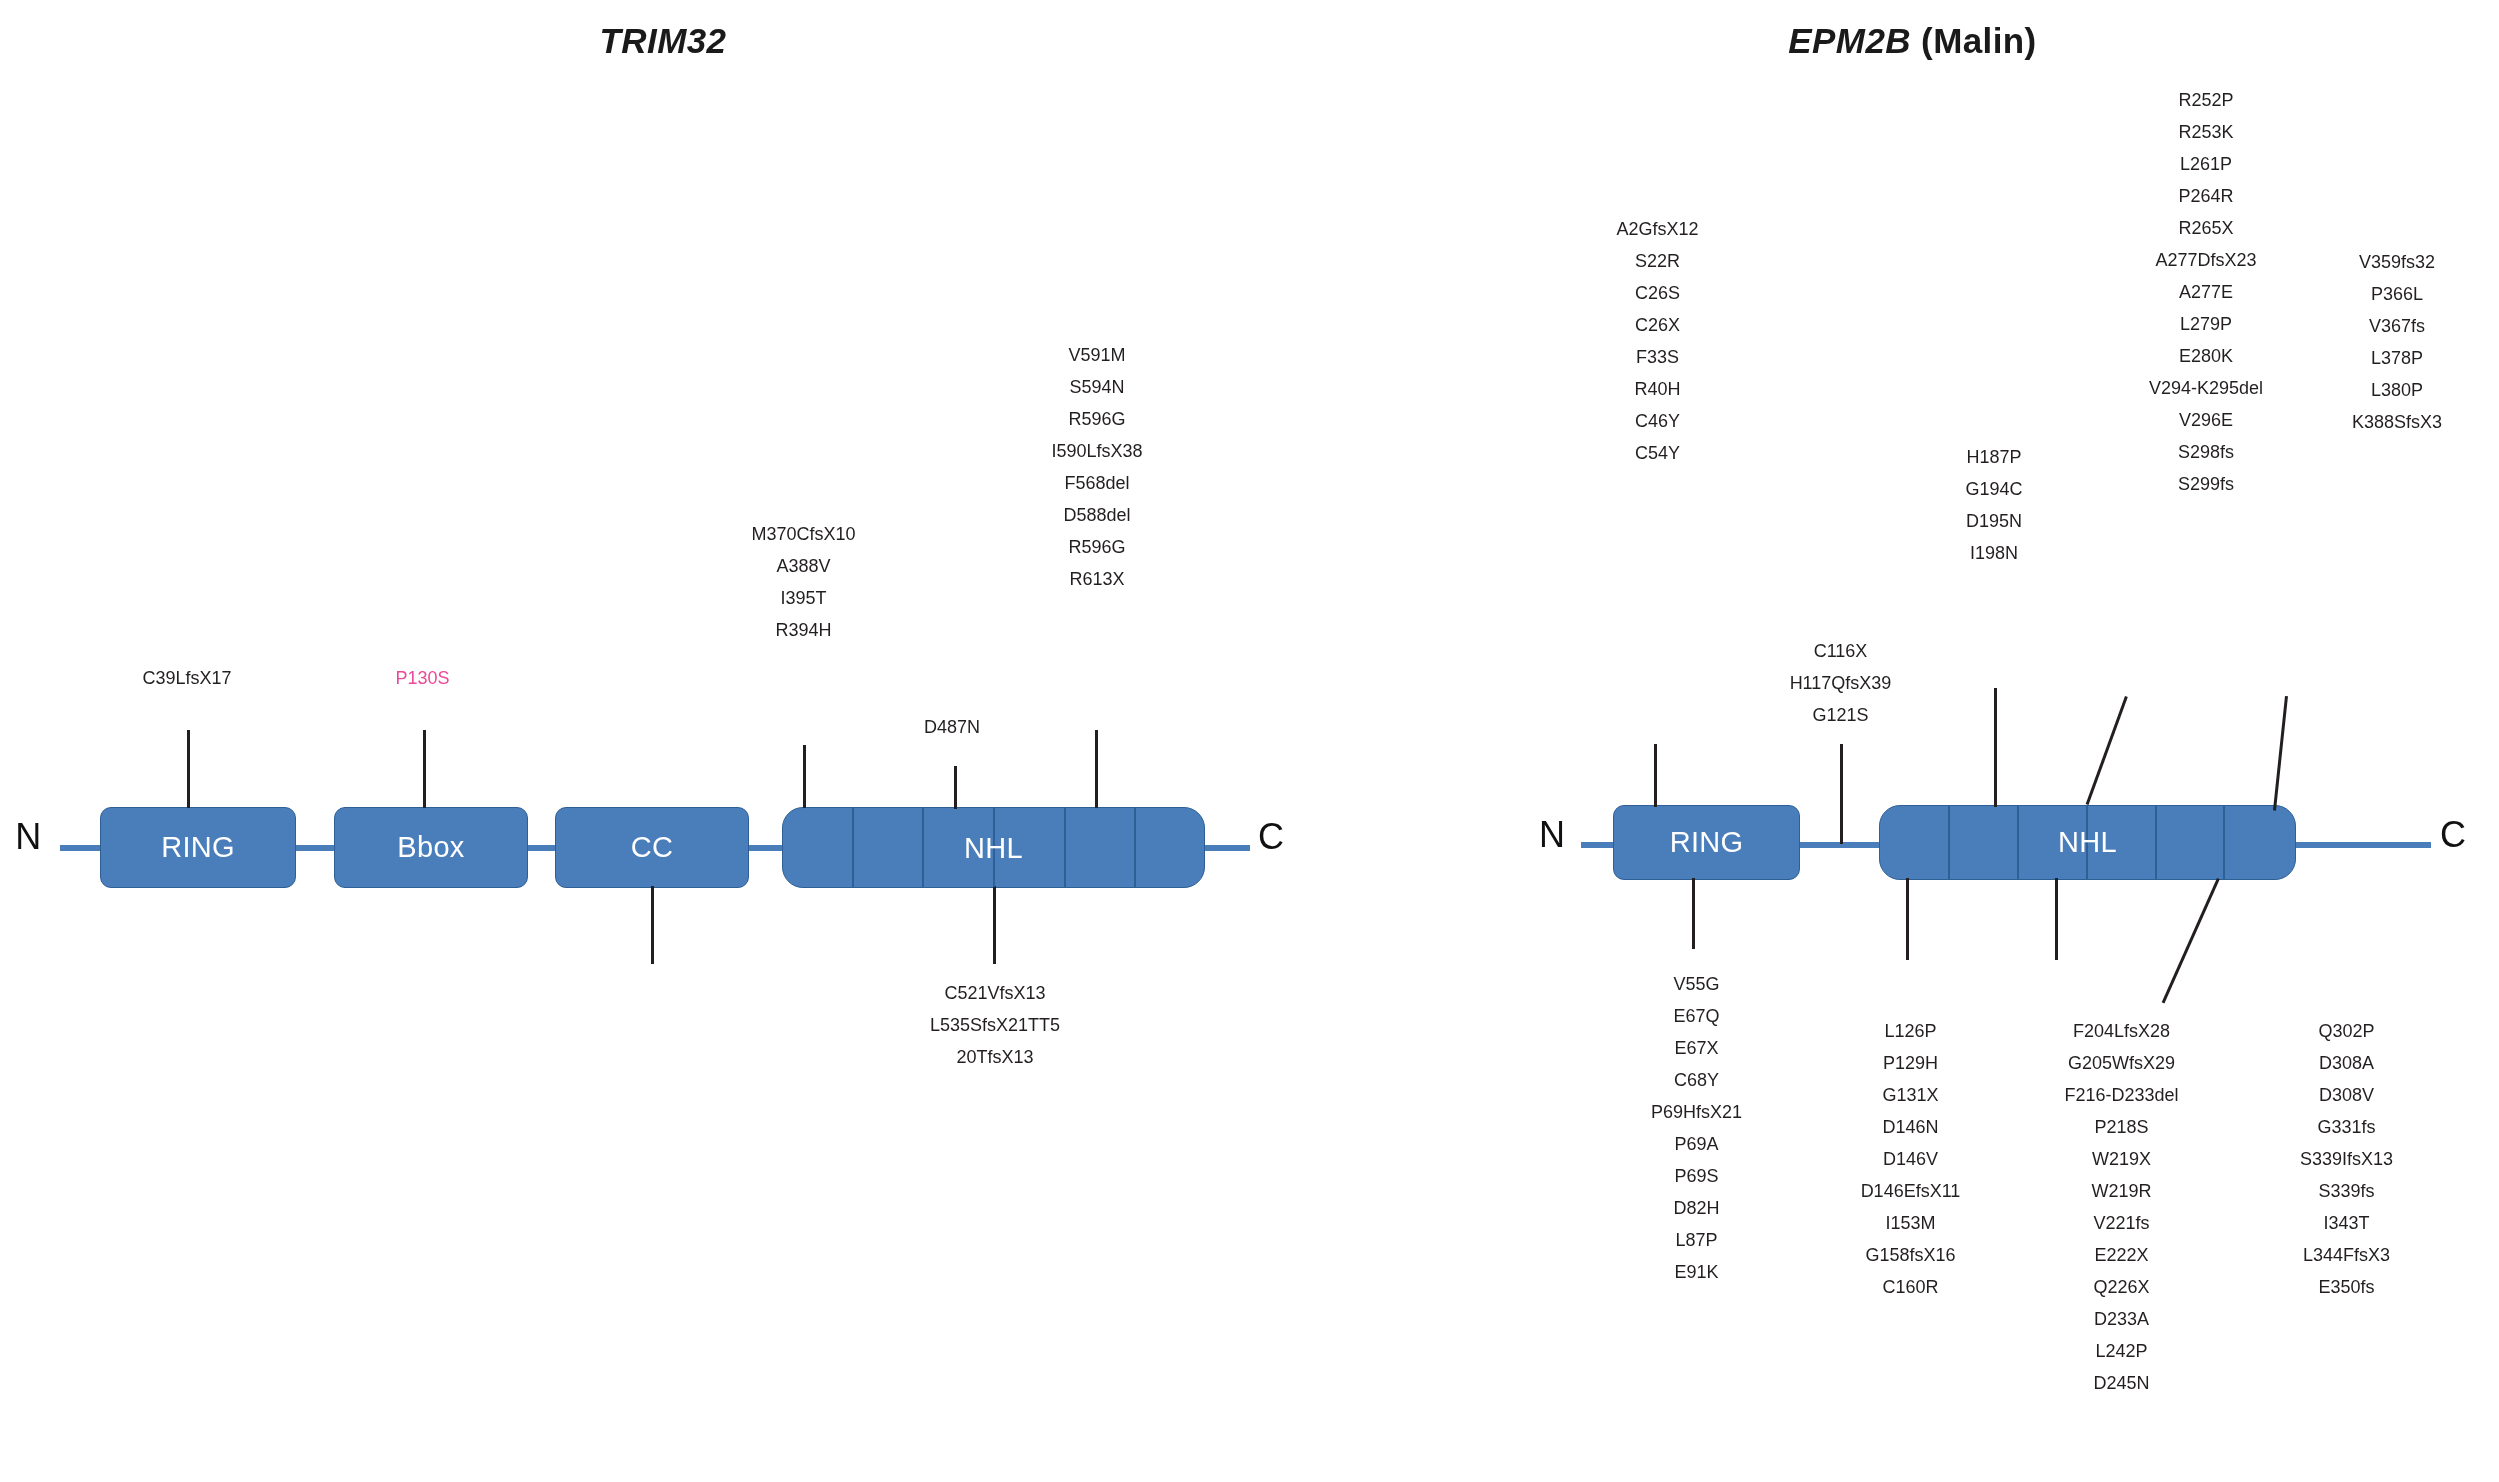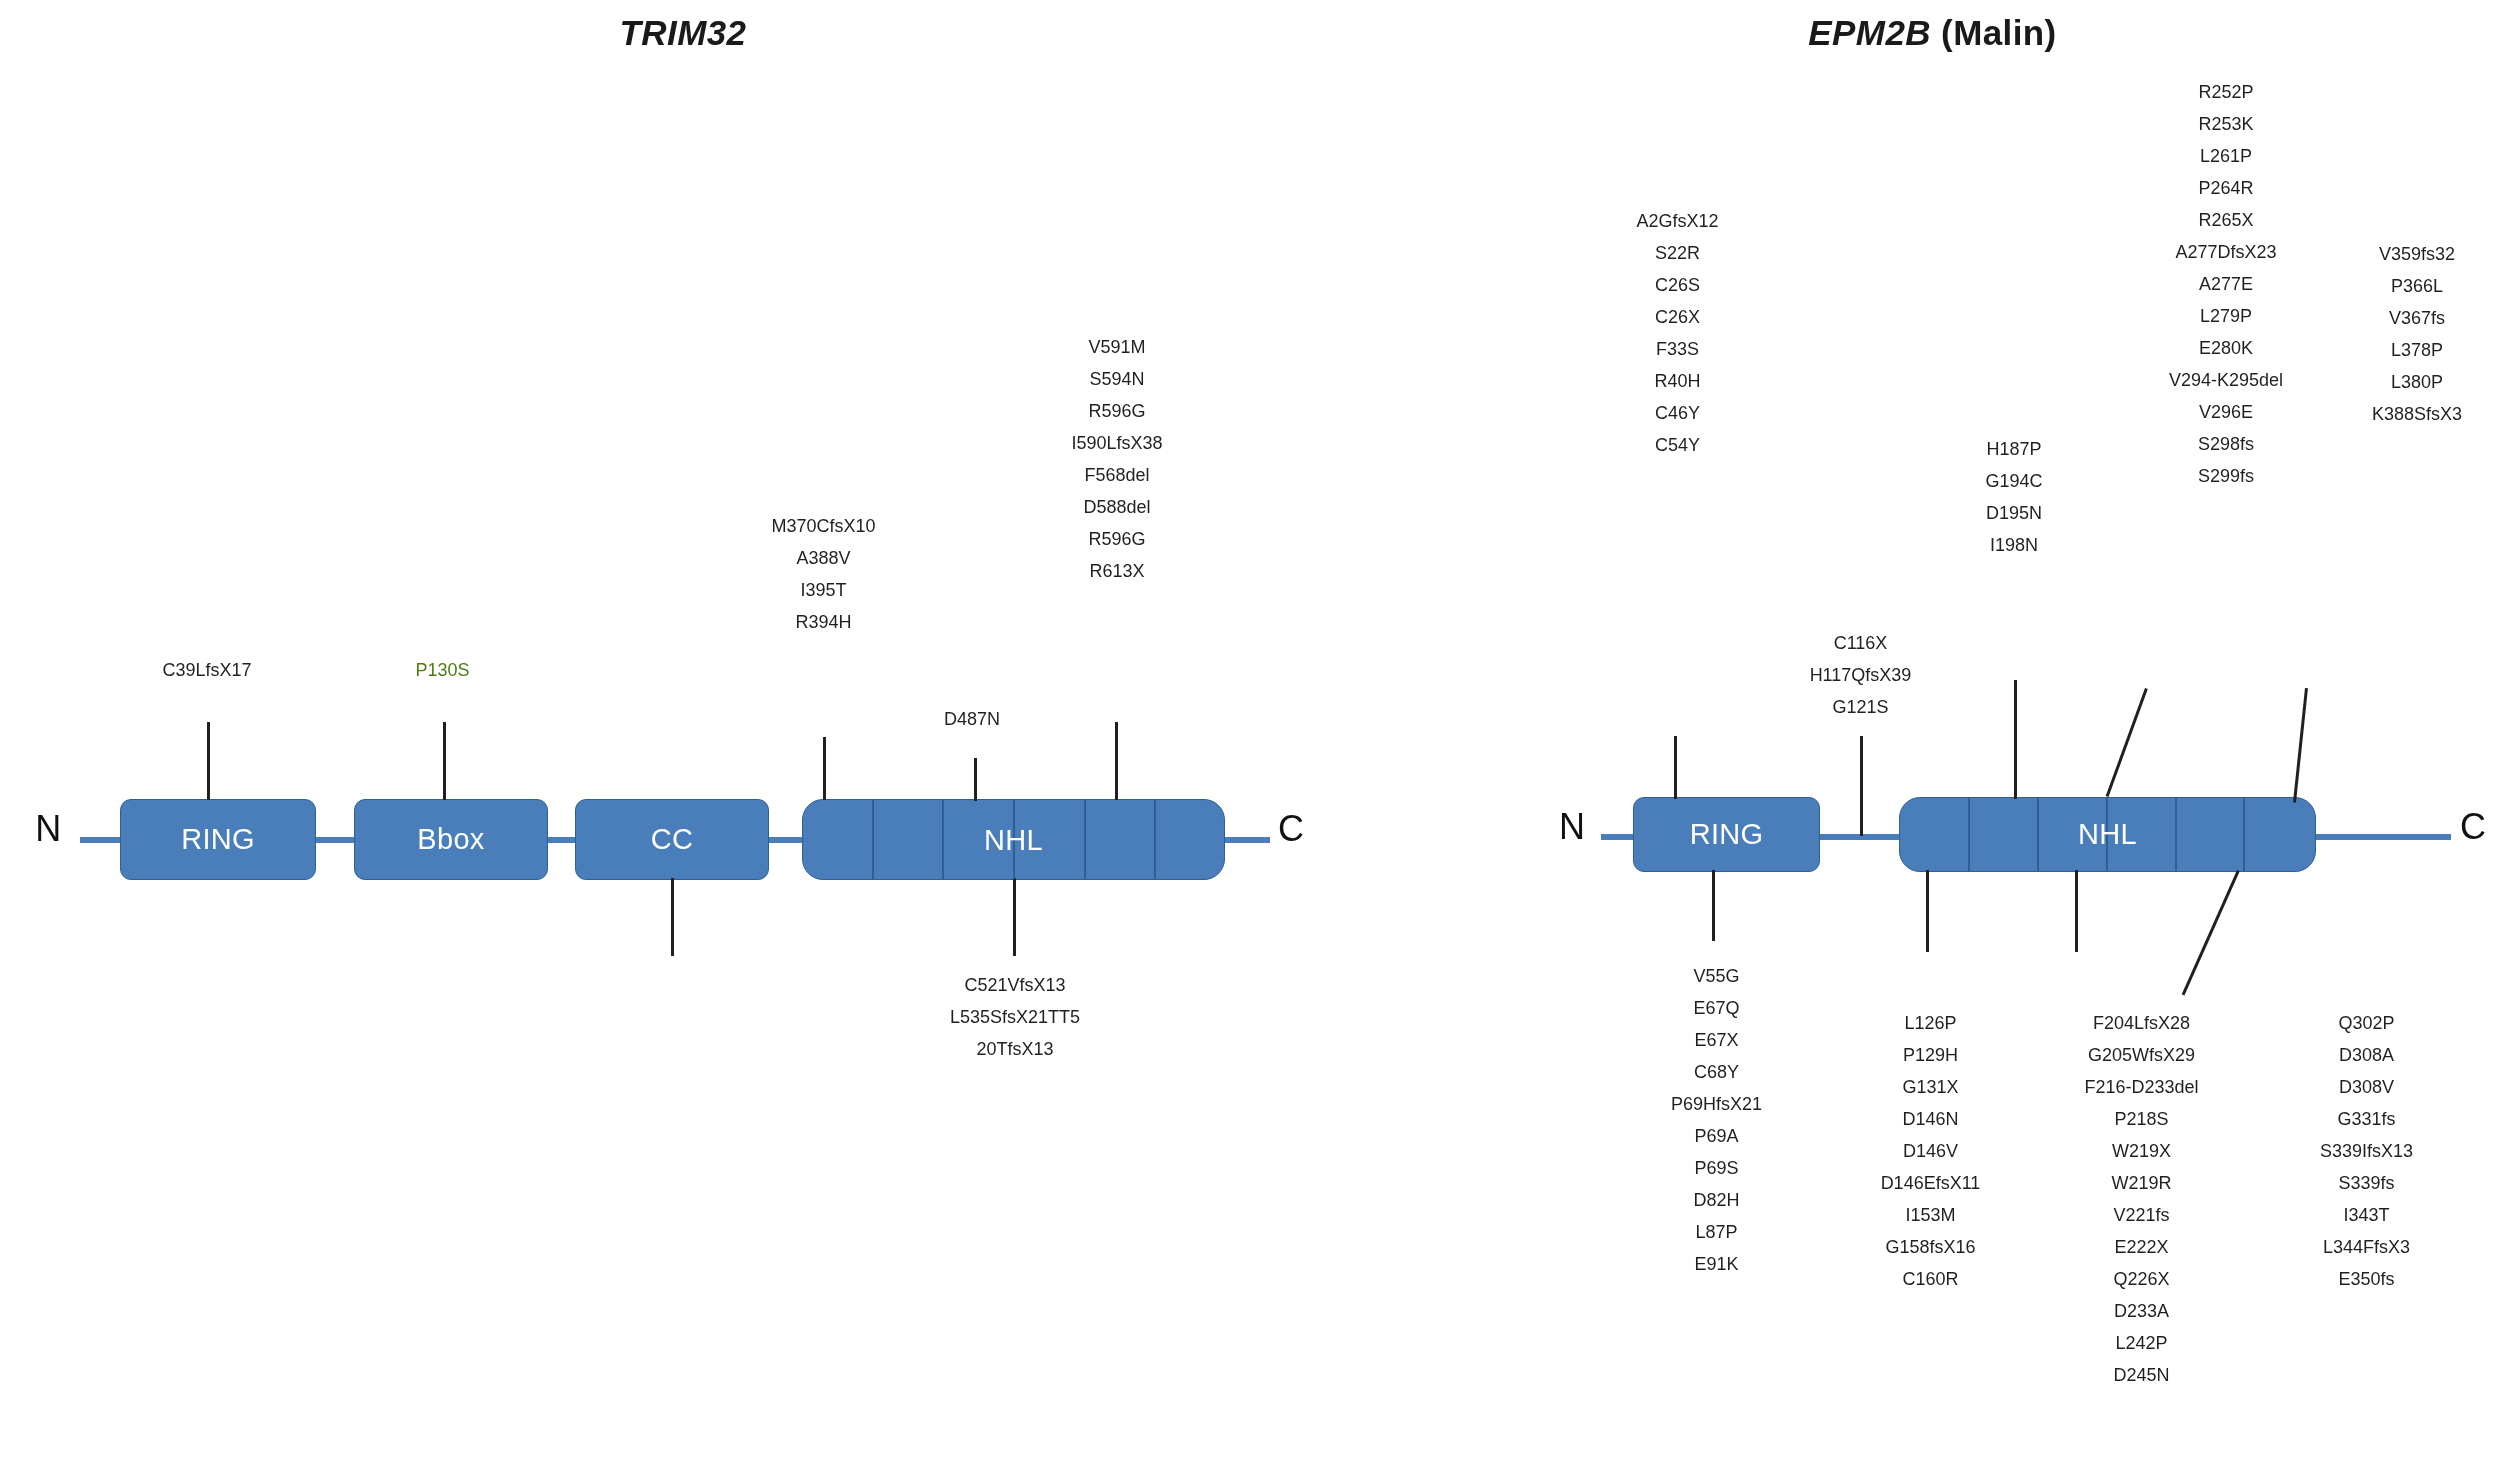--- a/index.html
+++ b/index.html
@@ -11,23 +11,22 @@
     width: 2500px;
     height: 1483px;
     font-family: "Liberation Sans", sans-serif;
     color: #1a1a1a;
     overflow: hidden;
     position: relative;
   }
 
   .panel {
     position: absolute;
-    top: 8px;
+    top: 16px;
     height: 1188px;
-    margin-left: 20px;
   }
   #panel-trim32 { left: 0;    width: 1326px; }
   #panel-epm2b  { left: 1326px; width: 1173px; }
 
   .gene-title {
     position: absolute;
     top: 5.1px;
     width: 100%;
     text-align: center;
     font-size: 35px;
@@ -105,21 +104,21 @@
 
   
   .mut-list {
     position: absolute;
     text-align: center;
     font-size: 18px;
     line-height: 32px;
     color: #231f20;
     white-space: nowrap;
   }
-  .mut-list.red { color: #4d7c0f; }
+  .mut-list.red { color: #ec4899; }
   .mut-list div { white-space: nowrap; }
 </style>
 </head>
 <body>
 
 <div class="panel" id="panel-trim32">
 
   <div class="gene-title">
     <span>TRIM32</span><span class="plain"></span>
   </div>

